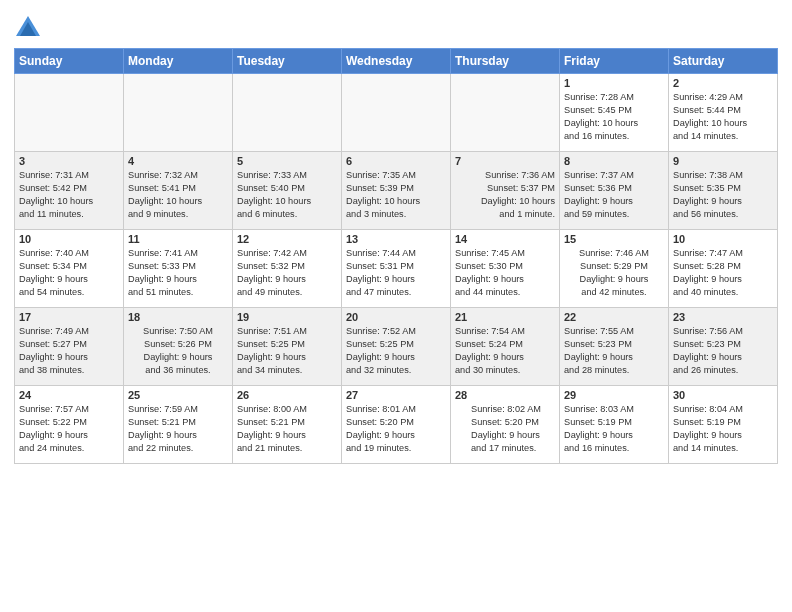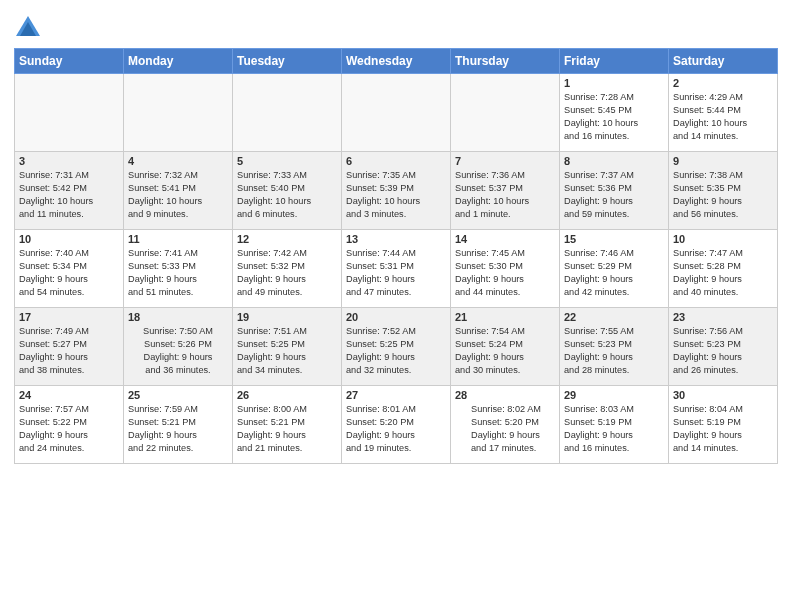--- a/index.html
+++ b/index.html
@@ -178,21 +178,21 @@
           </td>
           <td>
             <span class="day-num">6</span>
             <div class="day-info" style="white-space: pre-line;">Sunrise: 7:35 AM
 Sunset: 5:39 PM
 Daylight: 10 hours
 and 3 minutes.</div>
           </td>
           <td>
             <span class="day-num">7</span>
-            <div class="day-info" style="white-space: pre-line;">Sunrise: 7:36 AM
+            <div class="day-info" style="white-space: pre-line; text-align: right;">Sunrise: 7:36 AM
 Sunset: 5:37 PM
 Daylight: 10 hours
 and 1 minute.</div>
           </td>
           <td>
             <span class="day-num">8</span>
             <div class="day-info" style="white-space: pre-line;">Sunrise: 7:37 AM
 Sunset: 5:36 PM
 Daylight: 9 hours
 and 59 minutes.</div>
@@ -236,21 +236,21 @@
           </td>
           <td>
             <span class="day-num">14</span>
             <div class="day-info" style="white-space: pre-line;">Sunrise: 7:45 AM
 Sunset: 5:30 PM
 Daylight: 9 hours
 and 44 minutes.</div>
           </td>
           <td>
             <span class="day-num">15</span>
-            <div class="day-info" style="white-space: pre-line;">Sunrise: 7:46 AM
+            <div class="day-info" style="white-space: pre-line; text-align: center;">Sunrise: 7:46 AM
 Sunset: 5:29 PM
 Daylight: 9 hours
 and 42 minutes.</div>
           </td>
           <td>
             <span class="day-num">10</span>
             <div class="day-info" style="white-space: pre-line;">Sunrise: 7:47 AM
 Sunset: 5:28 PM
 Daylight: 9 hours
 and 40 minutes.</div>

